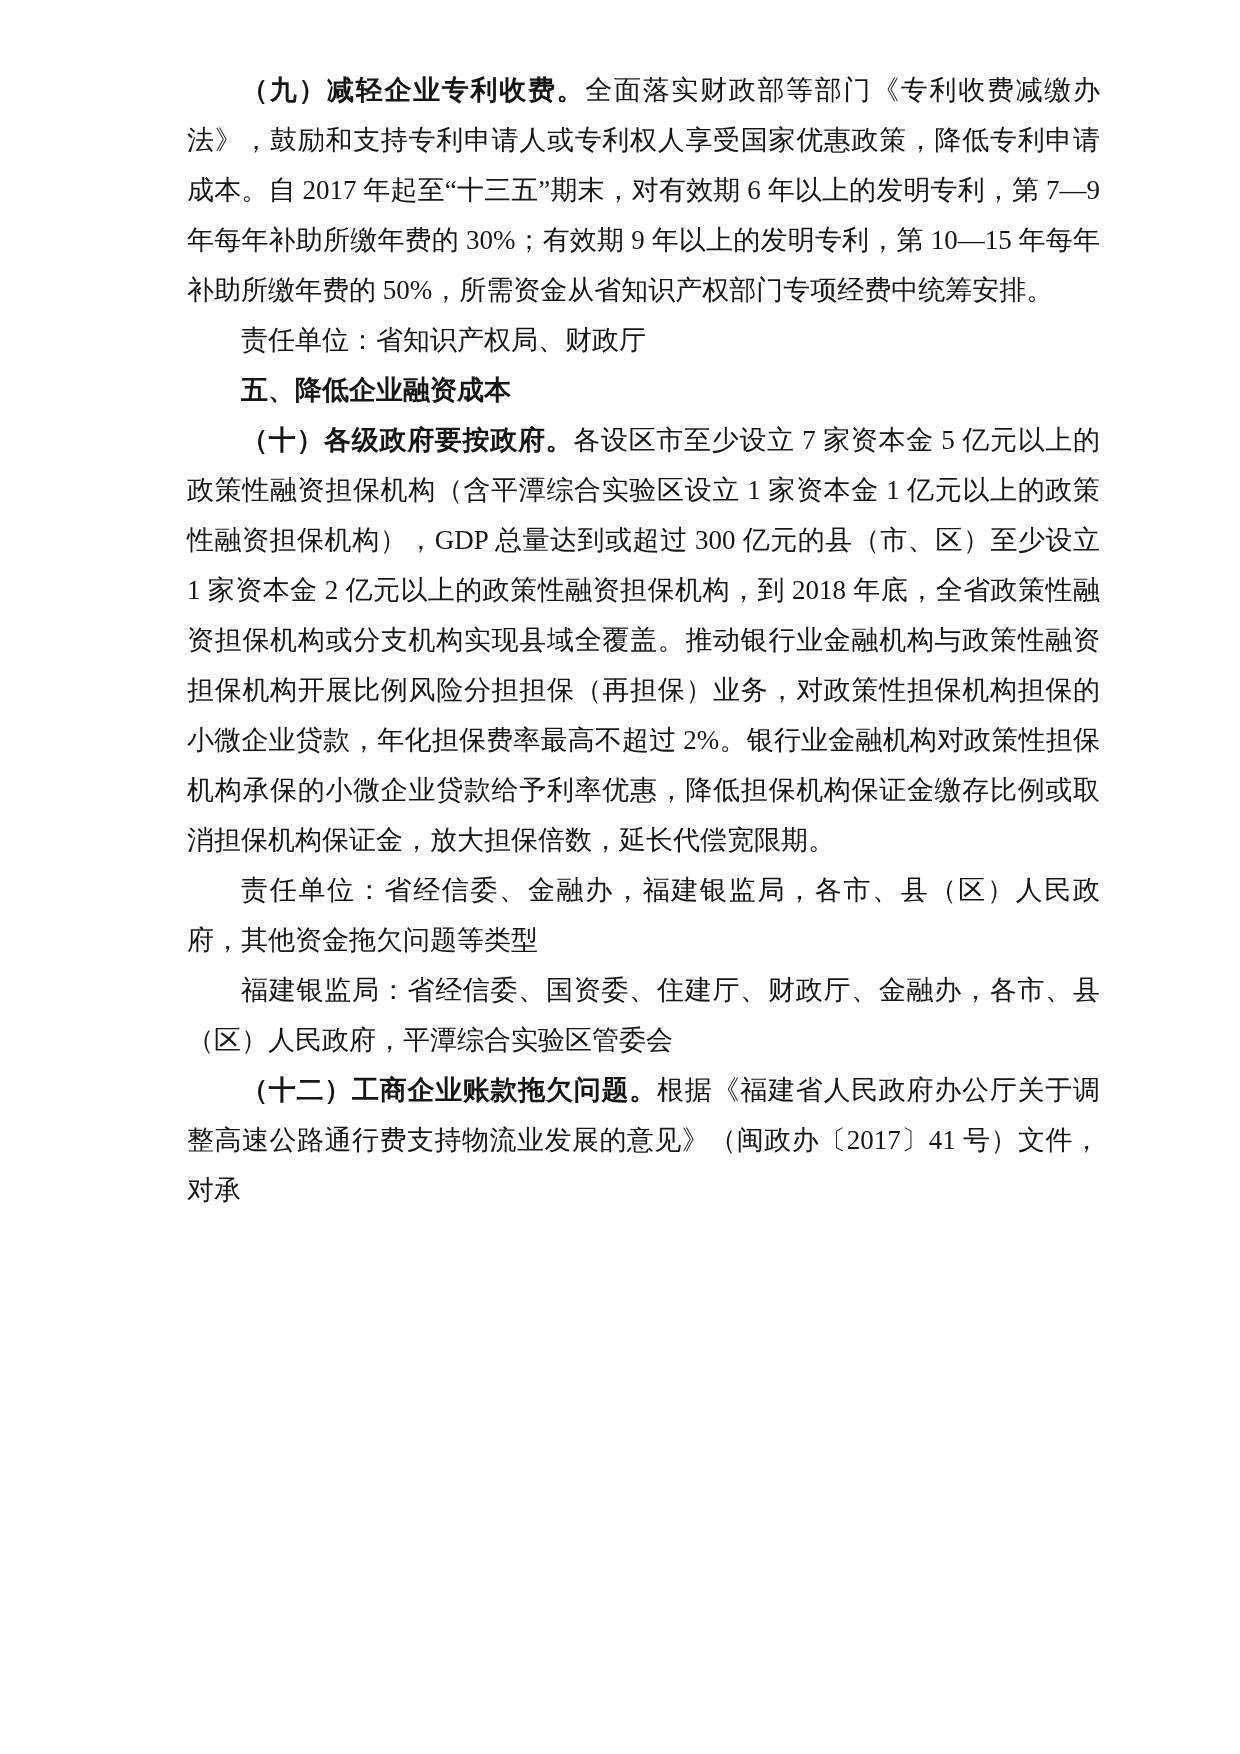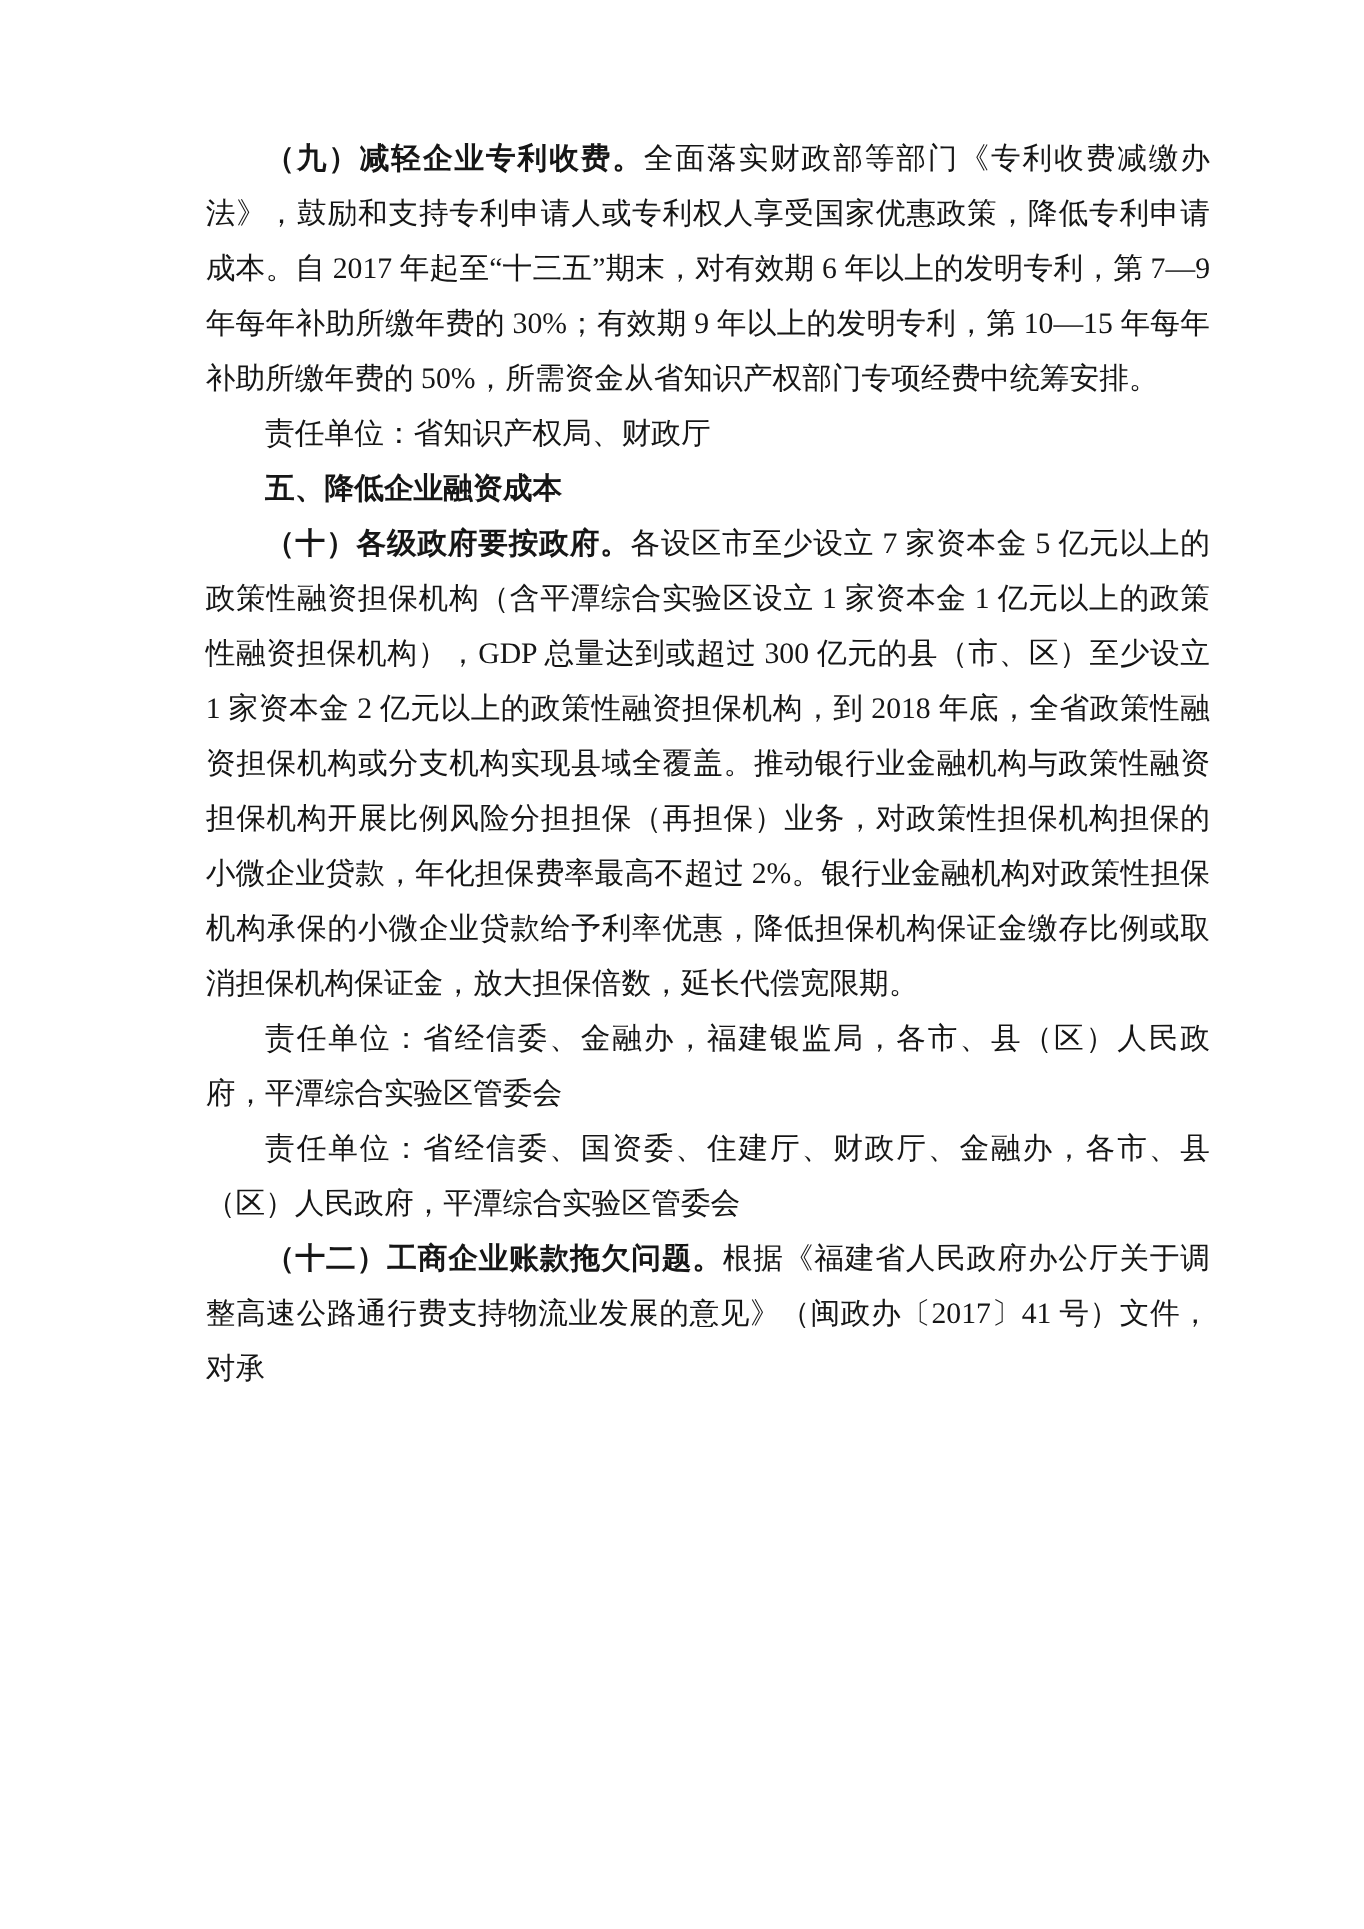--- a/index.html
+++ b/index.html
@@ -11,21 +11,21 @@
     height: 1754px;
     background: #ffffff;
     color: #161616;
     font-family: "Liberation Serif", "DejaVu Serif", serif;
     overflow: hidden;
   }
   .page {
     box-sizing: border-box;
     width: 1240px;
     height: 1754px;
-    padding: 119px 140px 40px 187px;
+    padding: 65px 140px 40px 187px;
     overflow: hidden;
     background: #ffffff;
   }
   .para {
     margin: 0;
     font-size: 27px;
     line-height: 50px;
     text-align: justify;
     text-justify: inter-ideograph;
     text-indent: 2em;
@@ -44,21 +44,21 @@
 <main class="page">
 
   <p class="para"><span class="lead-bold">（九）减轻企业专利收费。</span><span>全面落实财政部等部门《专利收费减缴办法》，鼓励和支持专利申请人或专利权人享受国家优惠政策，降低专利申请成本。自 2017 年起至“十三五”期末，对有效期 6 年以上的发明专利，第 7—9 年每年补助所缴年费的 30%；有效期 9 年以上的发明专利，第 10—15 年每年补助所缴年费的 50%，所需资金从省知识产权部门专项经费中统筹安排。</span></p>
 
   <p class="para"><span>责任单位：省知识产权局、财政厅</span></p>
 
   <p class="para section-heading"><span>五、降低企业融资成本</span></p>
 
   <p class="para"><span class="lead-bold">（十）各级政府要按政府。</span><span>各设区市至少设立 7 家资本金 5 亿元以上的政策性融资担保机构（含平潭综合实验区设立 1 家资本金 1 亿元以上的政策性融资担保机构），GDP 总量达到或超过 300 亿元的县（市、区）至少设立 1 家资本金 2 亿元以上的政策性融资担保机构，到 2018 年底，全省政策性融资担保机构或分支机构实现县域全覆盖。推动银行业金融机构与政策性融资担保机构开展比例风险分担担保（再担保）业务，对政策性担保机构担保的小微企业贷款，年化担保费率最高不超过 2%。银行业金融机构对政策性担保机构承保的小微企业贷款给予利率优惠，降低担保机构保证金缴存比例或取消担保机构保证金，放大担保倍数，延长代偿宽限期。</span></p>
 
-  <p class="para"><span>责任单位：省经信委、金融办，福建银监局，各市、县（区）人民政府，平潭综合实验区管委会</span></p>
+  <p class="para"><span>责任单位：省经信委、金融办，福建银监局，各市、县（区）人民政府，其他资金拖欠问题等类型</span></p>
 
 
-  <p class="para"><span>责任单位：省经信委、国资委、住建厅、财政厅、金融办，各市、县（区）人民政府，平潭综合实验区管委会</span></p>
+  <p class="para"><span>福建银监局：省经信委、国资委、住建厅、财政厅、金融办，各市、县（区）人民政府，平潭综合实验区管委会</span></p>
 
 
   <p class="para"><span class="lead-bold">（十二）工商企业账款拖欠问题。</span><span>根据《福建省人民政府办公厅关于调整高速公路通行费支持物流业发展的意见》（闽政办〔2017〕41 号）文件，对承</span></p>
 
 </main>
 
 </body></html>

